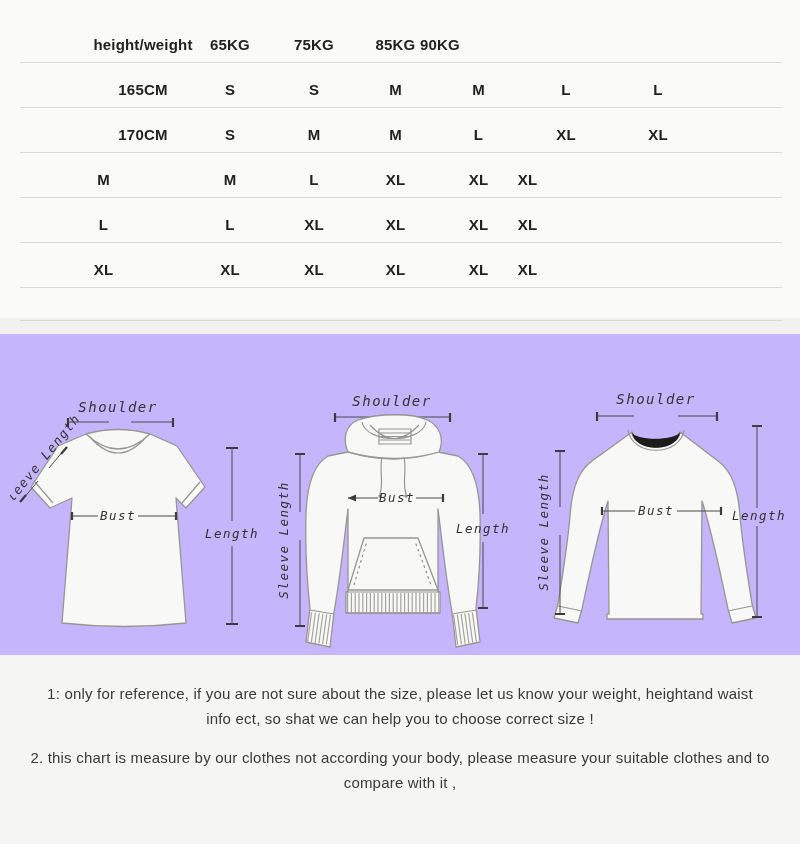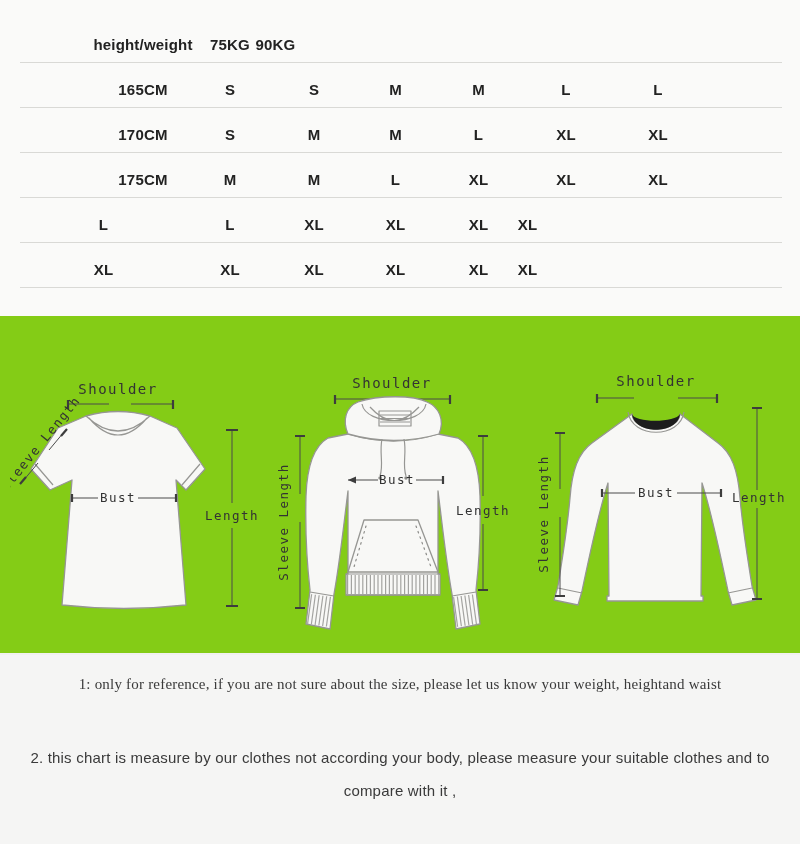--- a/index.html
+++ b/index.html
@@ -4,21 +4,21 @@
 <style>
   html,body{margin:0;padding:0;}
   body{
     width:800px;height:844px;position:relative;overflow:hidden;
     background:#f1f1ef;
     font-family:"Liberation Sans", sans-serif;
     color:#1f1f1f;
   }
   
   .sec-table{position:absolute;left:0;top:0;width:800px;height:318px;background:#fafaf9;}
-  .sec-diagrams{position:absolute;left:0;top:316px;width:800px;height:337px;background:#84cc16;}
+  .sec-diagrams{position:absolute;left:0;top:334px;width:800px;height:337px;background:#c4b5fd;font-style:italic;}
   .sec-notes{position:absolute;left:0;top:655px;width:800px;height:189px;background:#f5f5f4;}
 
   
   .size-table{position:absolute;left:20px;top:0;width:762px;}
   .trow{
     display:grid;
     grid-template-columns:167px 86px 82px 81px 85px 90px 171px;
     border-bottom:1px solid #d9d9d6;
   }
   .trow .c{
@@ -55,21 +55,23 @@
   }
 </style>
 </head>
 <body>
 
 <div class="sec-table">
   <div class="size-table">
 
     <div class="trow head">
       <div class="c first">height/weight</div>
+      <div class="c">65KG</div>
       <div class="c">75KG</div>
+      <div class="c">85KG</div>
       <div class="c last">90KG</div>
     </div>
 
     <div class="trow data">
       <div class="c first">165CM</div>
       <div class="c">S</div>
       <div class="c">S</div>
       <div class="c">M</div>
       <div class="c">M</div>
       <div class="c">L</div>
@@ -80,21 +82,20 @@
       <div class="c first">170CM</div>
       <div class="c">S</div>
       <div class="c">M</div>
       <div class="c">M</div>
       <div class="c">L</div>
       <div class="c">XL</div>
       <div class="c last">XL</div>
     </div>
 
     <div class="trow data">
-      <div class="c first">175CM</div>
       <div class="c">M</div>
       <div class="c">M</div>
       <div class="c">L</div>
       <div class="c">XL</div>
       <div class="c">XL</div>
       <div class="c last">XL</div>
     </div>
 
     <div class="trow data">
       <div class="c">L</div>
@@ -219,16 +220,17 @@
     <path class="tick" d="M224,62 H234 M224,253 H234"></path>
     <text class="dlab" x="231" y="156" text-anchor="middle">Length</text>
 
     <text class="dlab" x="20" y="168" text-anchor="middle" transform="rotate(-90 20 168)">Sleeve Length</text>
     <path class="dim" d="M32,87 V143 M32,171 V250"></path>
     <path class="tick" d="M27,87 H37 M27,250 H37"></path>
   </svg>
 </div>
 
 <div class="sec-notes">
-  <div class="note-line" style="top:21px;font-family:Liberation Serif, serif;">1:  only for reference,  if you are not sure about the size,  please let us know your weight,  heightand waist</div>
+  <div class="note-line" style="top:30px;">1:  only for reference,  if you are not sure about the size,  please let us know your weight,  heightand waist</div>
+  <div class="note-line" style="top:55px;">info ect,  so shat we can help you to choose correct size !</div>
   <div class="note-line" style="top:94px;">2. this chart is measure by our clothes not according your body,  please measure your suitable clothes and to</div>
-  <div class="note-line" style="top:127px;">compare with it ,</div>
+  <div class="note-line" style="top:119px;">compare with it ,</div>
 </div>
 
 </body></html>

